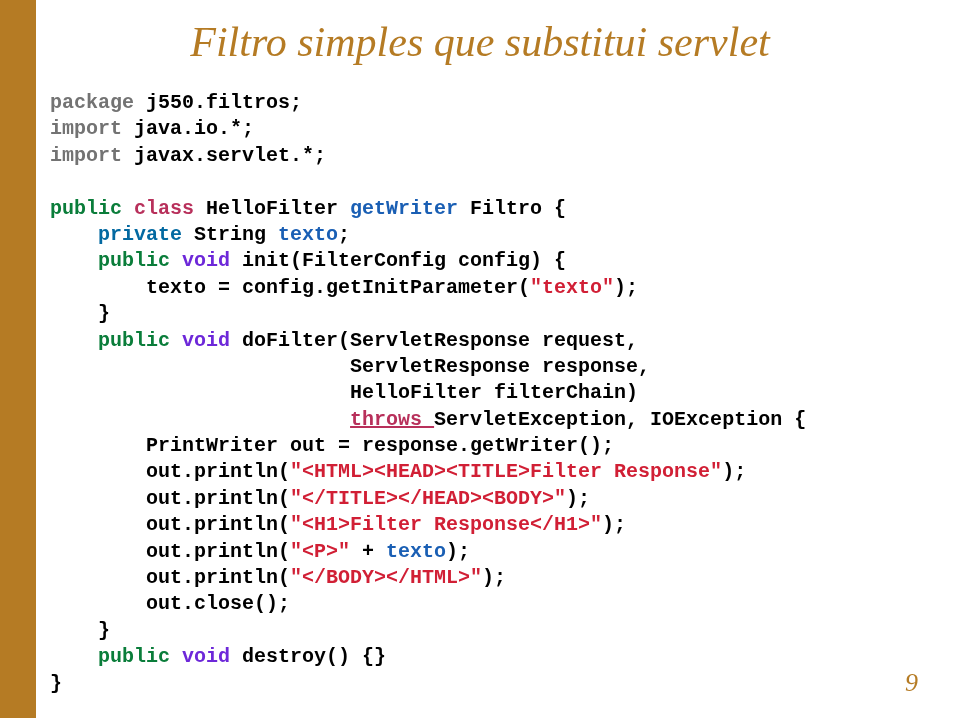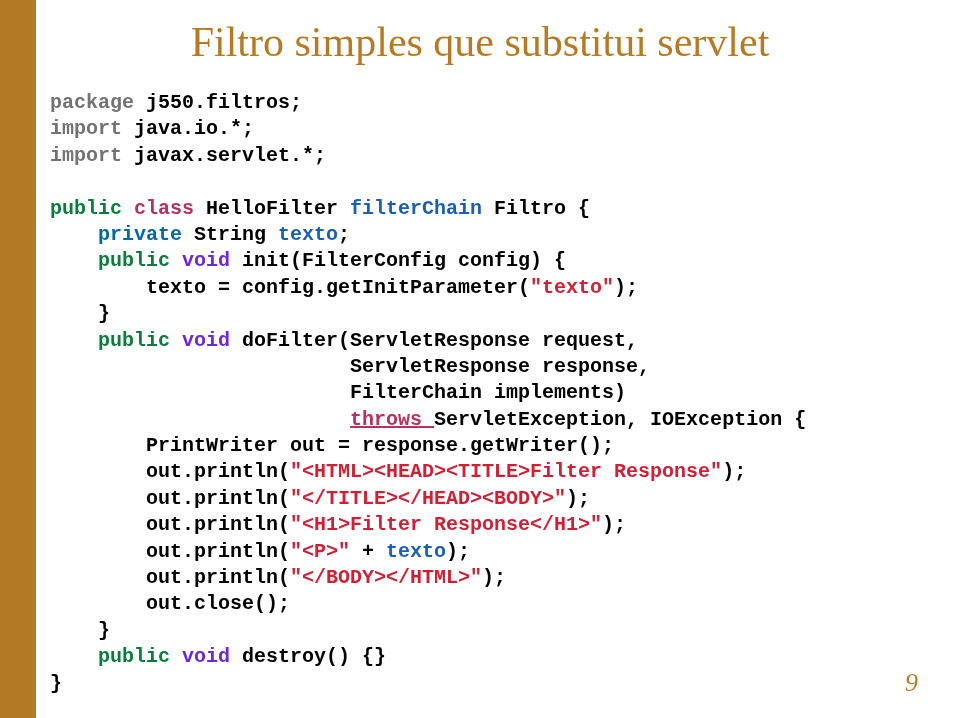--- a/index.html
+++ b/index.html
@@ -22,20 +22,21 @@
   }
   .accent-bar {
     position: absolute;
     left: 0;
     top: 0;
     width: 36px;
     height: 100%;
     background: #b57b24;
   }
   .title {
+    font-style: italic;
     color: #b57b24;
     font-size: 42px;
     text-align: center;
     margin: 0 0 24px 0;
     font-family: Georgia, 'Times New Roman', serif;
     font-weight: normal;
   }
   pre.code {
     font-family: 'Courier New', Courier, monospace;
     font-size: 20px;
@@ -69,28 +70,28 @@
 
 <div class="slide">
   <div class="accent-bar"></div>
 
   <h1 class="title">Filtro simples que substitui servlet</h1>
 
   <pre class="code"><span class="kw-import">package </span><span>j550.filtros;</span>
 <span class="kw-import">import </span><span>java.io.*;</span>
 <span class="kw-import">import </span><span>javax.servlet.*;</span>
 <span></span>
-<span class="kw-public">public </span><span class="kw-class">class </span><span>HelloFilter </span><span class="kw-implements">filterChain </span><span>Filtro {</span>
+<span class="kw-public">public </span><span class="kw-class">class </span><span>HelloFilter </span><span class="kw-implements">getWriter </span><span>Filtro {</span>
 <span>    </span><span class="kw-private">private </span><span>String </span><span class="ident-blue">texto</span><span>;</span>
 <span>    </span><span class="kw-public">public </span><span class="kw-void">void </span><span>init(FilterConfig config) {</span>
 <span>        texto = config.getInitParameter(</span><span class="str">"texto"</span><span>);</span>
 <span>    }</span>
 <span>    </span><span class="kw-public">public </span><span class="kw-void">void </span><span>doFilter(ServletResponse request,</span>
 <span>                         ServletResponse response,</span>
-<span>                         FilterChain implements)</span>
+<span>                         HelloFilter filterChain)</span>
 <span>                         </span><span class="kw-throws">throws </span><span>ServletException, IOException {</span>
 <span>        PrintWriter out = response.getWriter();</span>
 <span>        out.println(</span><span class="str">"&lt;HTML&gt;&lt;HEAD&gt;&lt;TITLE&gt;Filter Response"</span><span>);</span>
 <span>        out.println(</span><span class="str">"&lt;/TITLE&gt;&lt;/HEAD&gt;&lt;BODY&gt;"</span><span>);</span>
 <span>        out.println(</span><span class="str">"&lt;H1&gt;Filter Response&lt;/H1&gt;"</span><span>);</span>
 <span>        out.println(</span><span class="str">"&lt;P&gt;" </span><span>+ </span><span class="ident-blue">texto</span><span>);</span>
 <span>        out.println(</span><span class="str">"&lt;/BODY&gt;&lt;/HTML&gt;"</span><span>);</span>
 <span>        out.close();</span>
 <span>    }</span>
 <span>    </span><span class="kw-public">public </span><span class="kw-void">void </span><span>destroy() {}</span>

